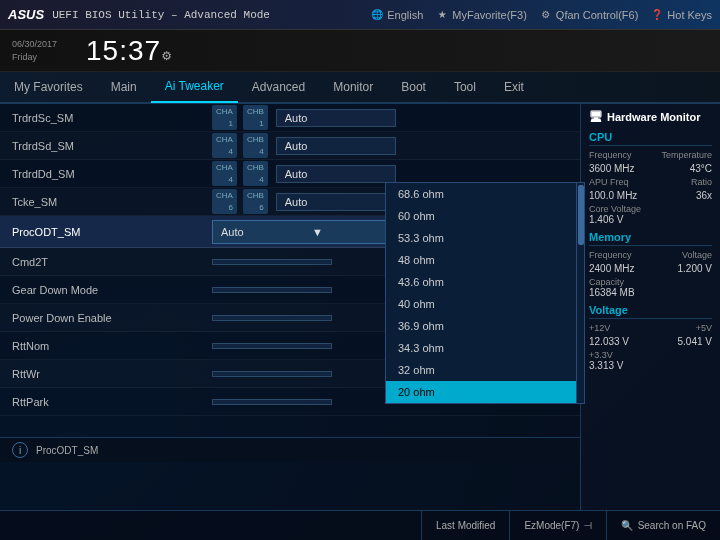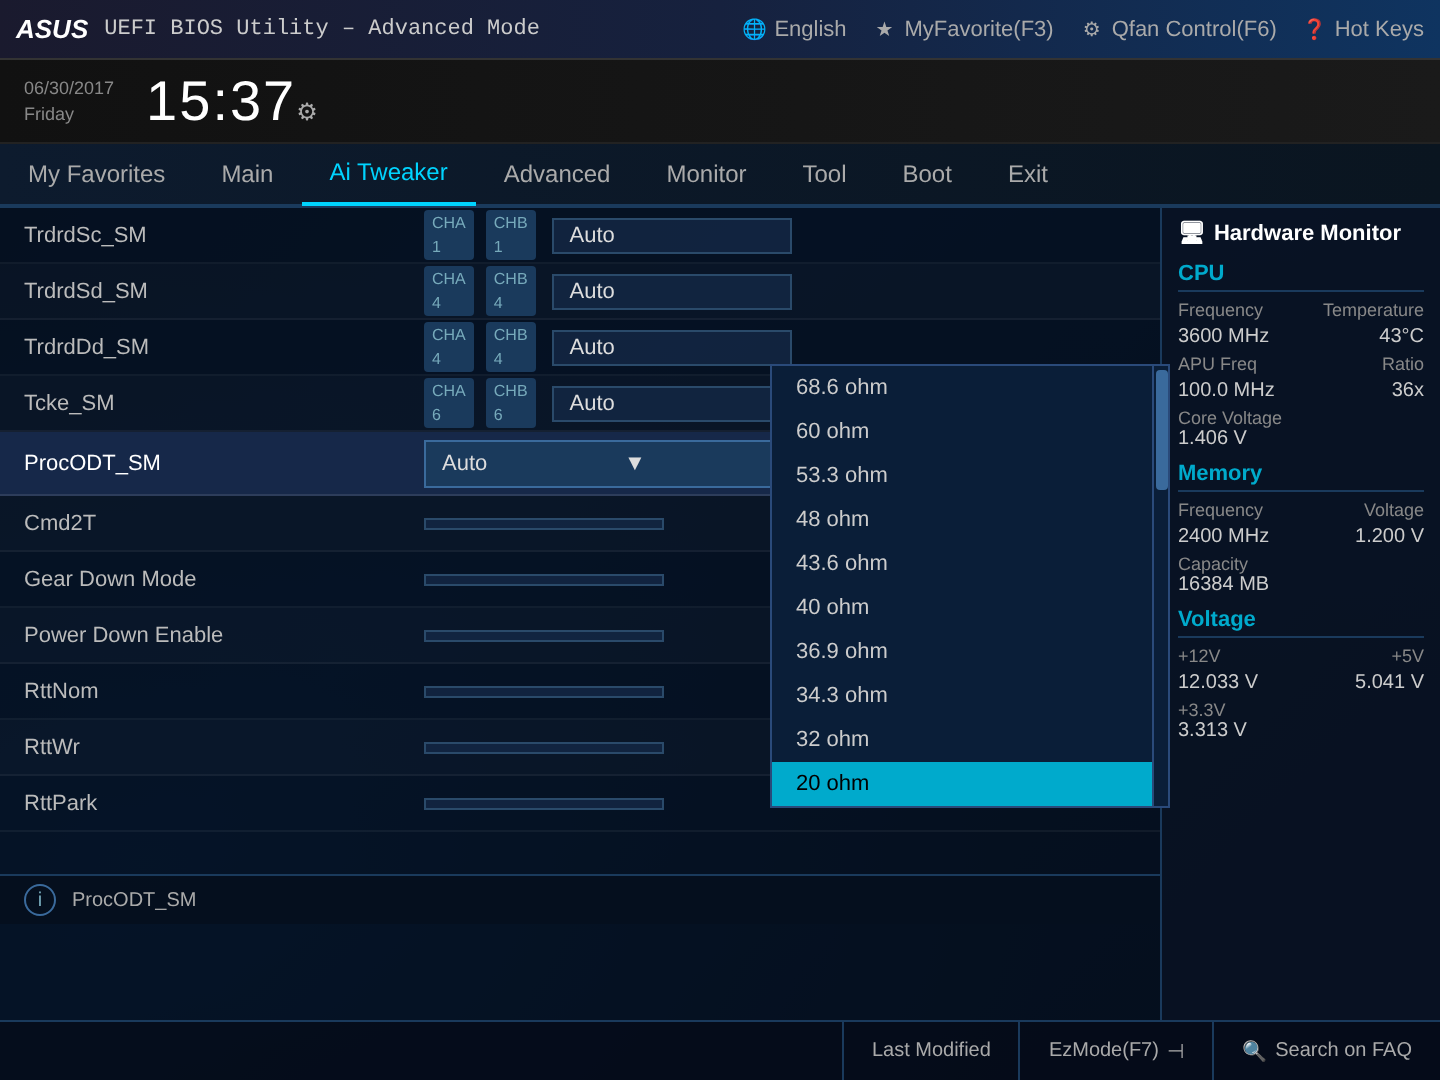--- a/index.html
+++ b/index.html
@@ -78,21 +78,21 @@
 
     
     .datetime-bar {
       position: relative;
       z-index: 10;
       background: linear-gradient(90deg, #111 0%, #1a1a1a 100%);
       height: 42px;
       display: flex;
       align-items: center;
       padding: 0 12px;
-      gap: 16px;
+      gap: 29px;
       border-bottom: 1px solid #222;
     }
     .date-block {
       font-size: 9px;
       color: #888;
       line-height: 1.4;
     }
     .time-block {
       font-size: 28px;
       color: #fff;
@@ -169,21 +169,21 @@
       gap: 6px;
       margin-right: 8px;
     }
     .ch-badge {
       background: #1a3a5c;
       color: #7ab;
       font-size: 8px;
       padding: 1px 4px;
       border-radius: 2px;
       line-height: 1.4;
-      text-align: left;
+      text-align: right;
     }
     .setting-value {
       background: rgba(20,40,70,0.8);
       border: 1px solid #2a4a6a;
       color: #ddd;
       font-size: 11px;
       padding: 2px 8px;
       min-width: 120px;
     }
 
@@ -415,24 +415,24 @@
   <div class="nav-item active">
     <span>Ai Tweaker</span>
   </div>
   <div class="nav-item">
     <span>Advanced</span>
   </div>
   <div class="nav-item">
     <span>Monitor</span>
   </div>
   <div class="nav-item">
+    <span>Boot</span>
+  </div>
+  <div class="nav-item">
     <span>Tool</span>
-  </div>
-  <div class="nav-item">
-    <span>Boot</span>
   </div>
   <div class="nav-item">
     <span>Exit</span>
   </div>
 </div>
 
 <div class="main-content">
 
   <div class="settings-panel">
     <div class="settings-table">

